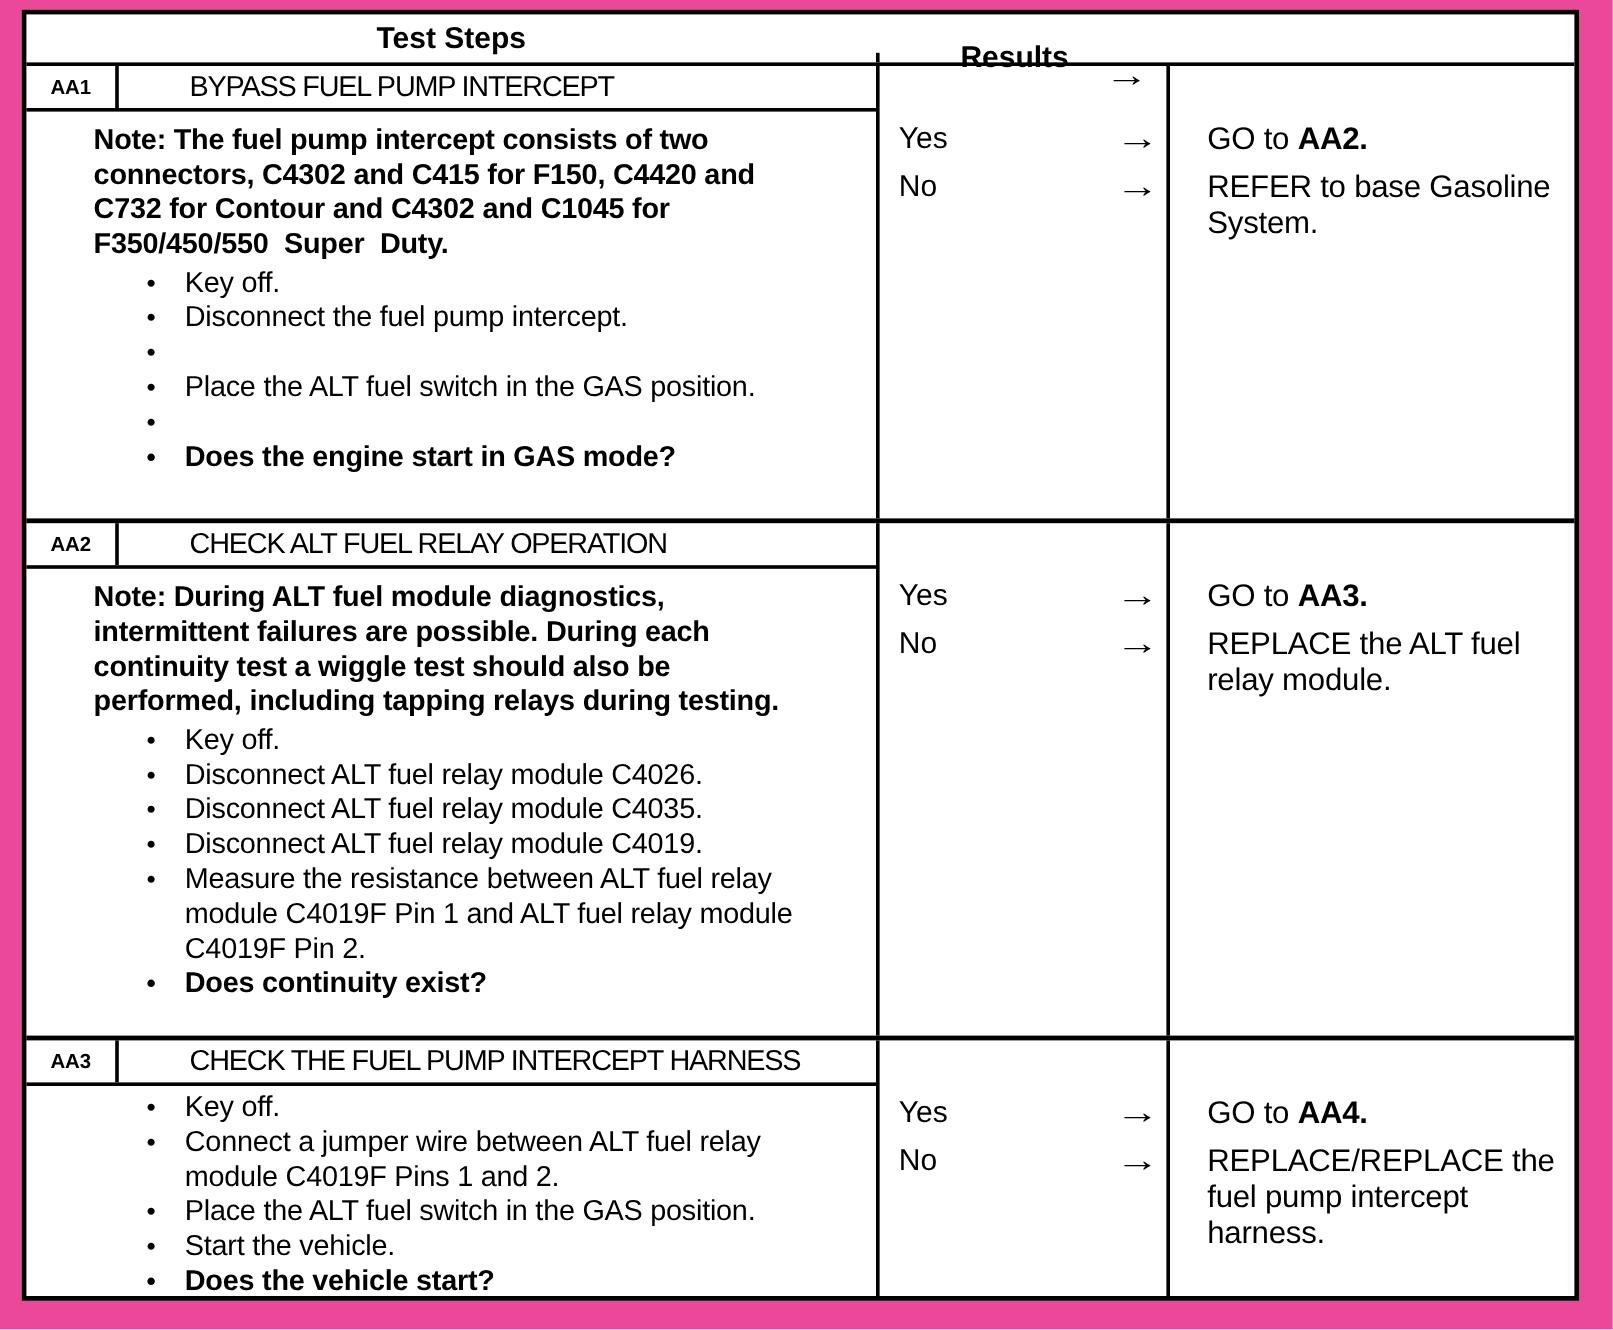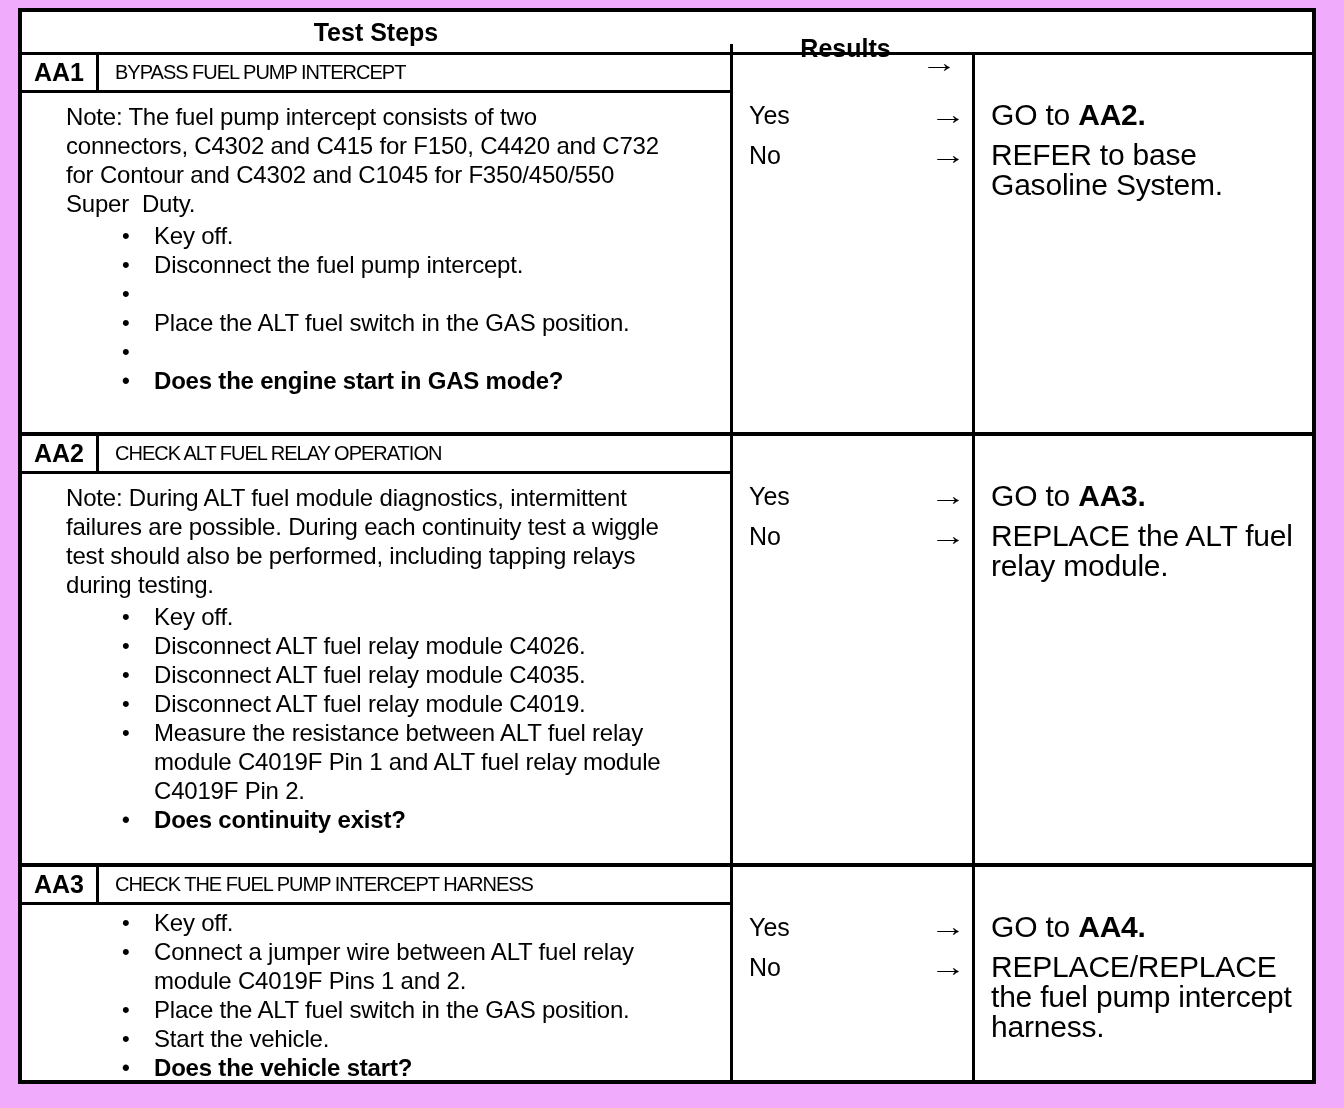--- a/index.html
+++ b/index.html
@@ -2,21 +2,21 @@
 <html><head>
 <meta charset="utf-8">
 <style>
   html, body { margin: 0; padding: 0; background: #ffffff; }
   body {
     width: 1344px; height: 1108px;
     font-family: "Liberation Sans", "DejaVu Sans", sans-serif;
     color: #000;
     -webkit-font-smoothing: antialiased;
   }
-  .page { position: relative; width: 1344px; height: 1108px; background: #f0abfc; overflow: hidden; }
+  .page { position: relative; width: 1344px; height: 1108px; background: #ec4899; overflow: hidden; }
 
   .doc-table {
     position: absolute; left: 18px; top: 8px;
     width: 1298px; height: 1076px;
     border: 4px solid #000;
     box-sizing: border-box;
     display: flex; flex-direction: column;
     background: #fff;
   }
 
@@ -42,36 +42,38 @@
 
   .test-heading {
     display: flex; height: 38px;
     border-bottom: 3px solid #000;
     box-sizing: border-box;
   }
   .test-id {
     width: 77px; flex: none;
     border-right: 3px solid #000;
     display: flex; align-items: center; justify-content: center;
-    font-weight: bold; font-size: 25px;
+    font-weight: bold; font-size: 17px;
     box-sizing: border-box;
   }
   .test-title {
     display: flex; align-items: center;
     padding-left: 16px;
-    font-size: 20px; letter-spacing: -1px;
+    font-size: 24px; letter-spacing: -1px;
     white-space: nowrap;
+    margin-left: 43px;
   }
 
   .test-note {
-    margin: 9px 0 2px 44px;
+    margin: 9px 0 2px 56px;
     width: 594px;
     font-size: 24px; line-height: 29px;
     letter-spacing: -0.2px;
     white-space: pre-wrap;
+    font-weight: bold;
   }
   .steps-list { margin: 3px 0 0 0; padding: 0; list-style: none; }
   .step-item { display: flex; font-size: 24px; line-height: 29px; letter-spacing: -0.2px; }
   .step-item .dot { width: 32px; flex: none; margin-left: 100px; font-size: 22px; }
   .step-item .txt { width: 562px; }
   .step-item.bold { font-weight: bold; }
 
   .results-cell {
     width: 242px; flex: none;
     border-left: 3px solid #000;
@@ -87,22 +89,22 @@
     display: inline-block;
     font-size: 27px;
     transform: scaleX(1.35);
     transform-origin: right center;
   }
 
   .action-cell {
     flex: 1;
     border-left: 3px solid #000;
     box-sizing: border-box;
-    padding: 45px 10px 0 16px;
-    font-size: 30px; line-height: 30px;
+    padding: 45px 10px 0 31px;
+    font-size: 26px; line-height: 30px;
     letter-spacing: -0.2px;
   }
   .action-line { margin-bottom: 10px; }
   .action-line .seg-bold { font-weight: bold; }
 </style>
 </head>
 <body>
 
 <div class="page">
   <div class="doc-table">

